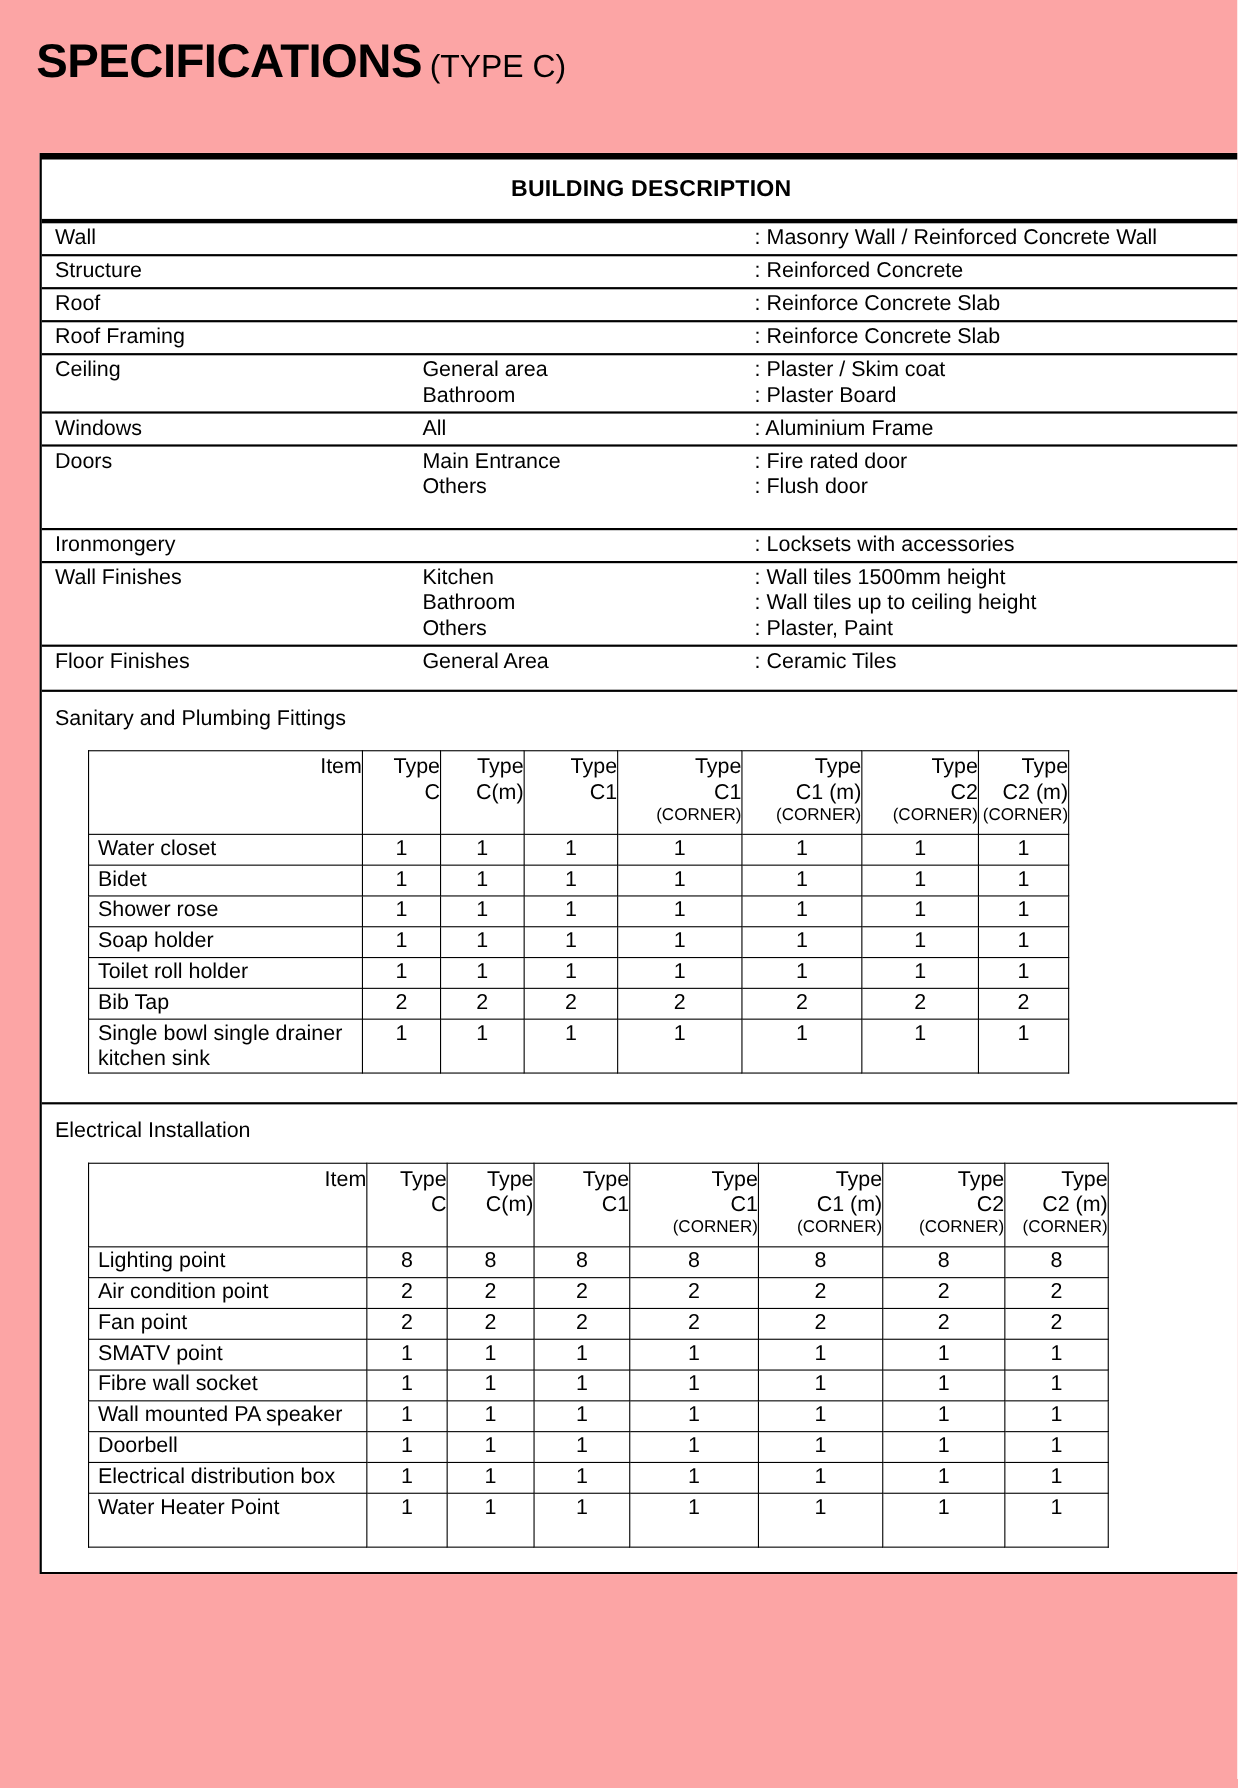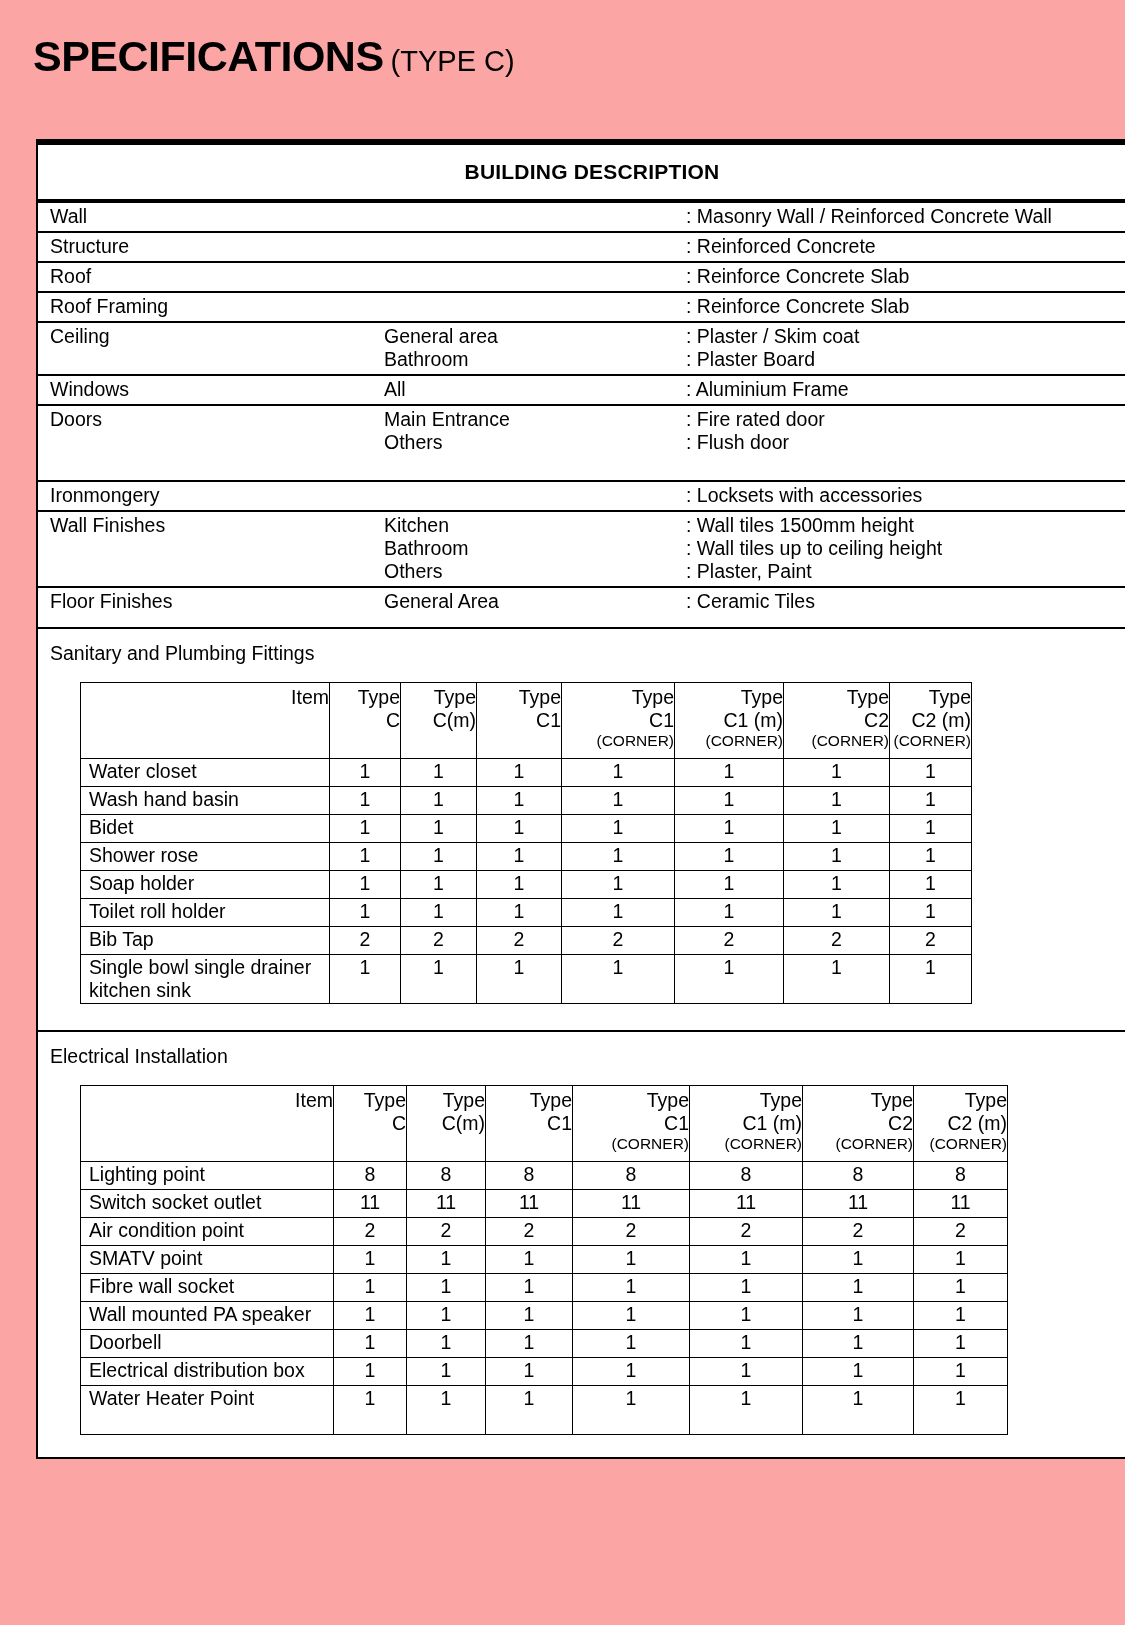--- a/index.html
+++ b/index.html
@@ -275,30 +275,20 @@
             <td class="item">Water closet</td>
             <td>1</td>
             <td>1</td>
             <td>1</td>
             <td>1</td>
             <td>1</td>
             <td>1</td>
             <td>1</td>
           </tr>
 
-          <tr>
-            <td class="item">Wash hand basin</td>
-            <td>1</td>
-            <td>1</td>
-            <td>1</td>
-            <td>1</td>
-            <td>1</td>
-            <td>1</td>
-            <td>1</td>
-          </tr>
 
           <tr>
             <td class="item">Bidet</td>
             <td>1</td>
             <td>1</td>
             <td>1</td>
             <td>1</td>
             <td>1</td>
             <td>1</td>
             <td>1</td>
@@ -424,42 +414,42 @@
             <td class="item">Lighting point</td>
             <td>8</td>
             <td>8</td>
             <td>8</td>
             <td>8</td>
             <td>8</td>
             <td>8</td>
             <td>8</td>
           </tr>
 
-          <tr>
-            <td class="item">Switch socket outlet</td>
-            <td>11</td>
-            <td>11</td>
-            <td>11</td>
-            <td>11</td>
-            <td>11</td>
-            <td>11</td>
-            <td>11</td>
-          </tr>
 
           <tr>
             <td class="item">Air condition point</td>
             <td>2</td>
             <td>2</td>
             <td>2</td>
             <td>2</td>
             <td>2</td>
             <td>2</td>
             <td>2</td>
           </tr>
 
+          <tr>
+            <td class="item">Fan point</td>
+            <td>2</td>
+            <td>2</td>
+            <td>2</td>
+            <td>2</td>
+            <td>2</td>
+            <td>2</td>
+            <td>2</td>
+          </tr>
 
           <tr>
             <td class="item">SMATV point</td>
             <td>1</td>
             <td>1</td>
             <td>1</td>
             <td>1</td>
             <td>1</td>
             <td>1</td>
             <td>1</td>

